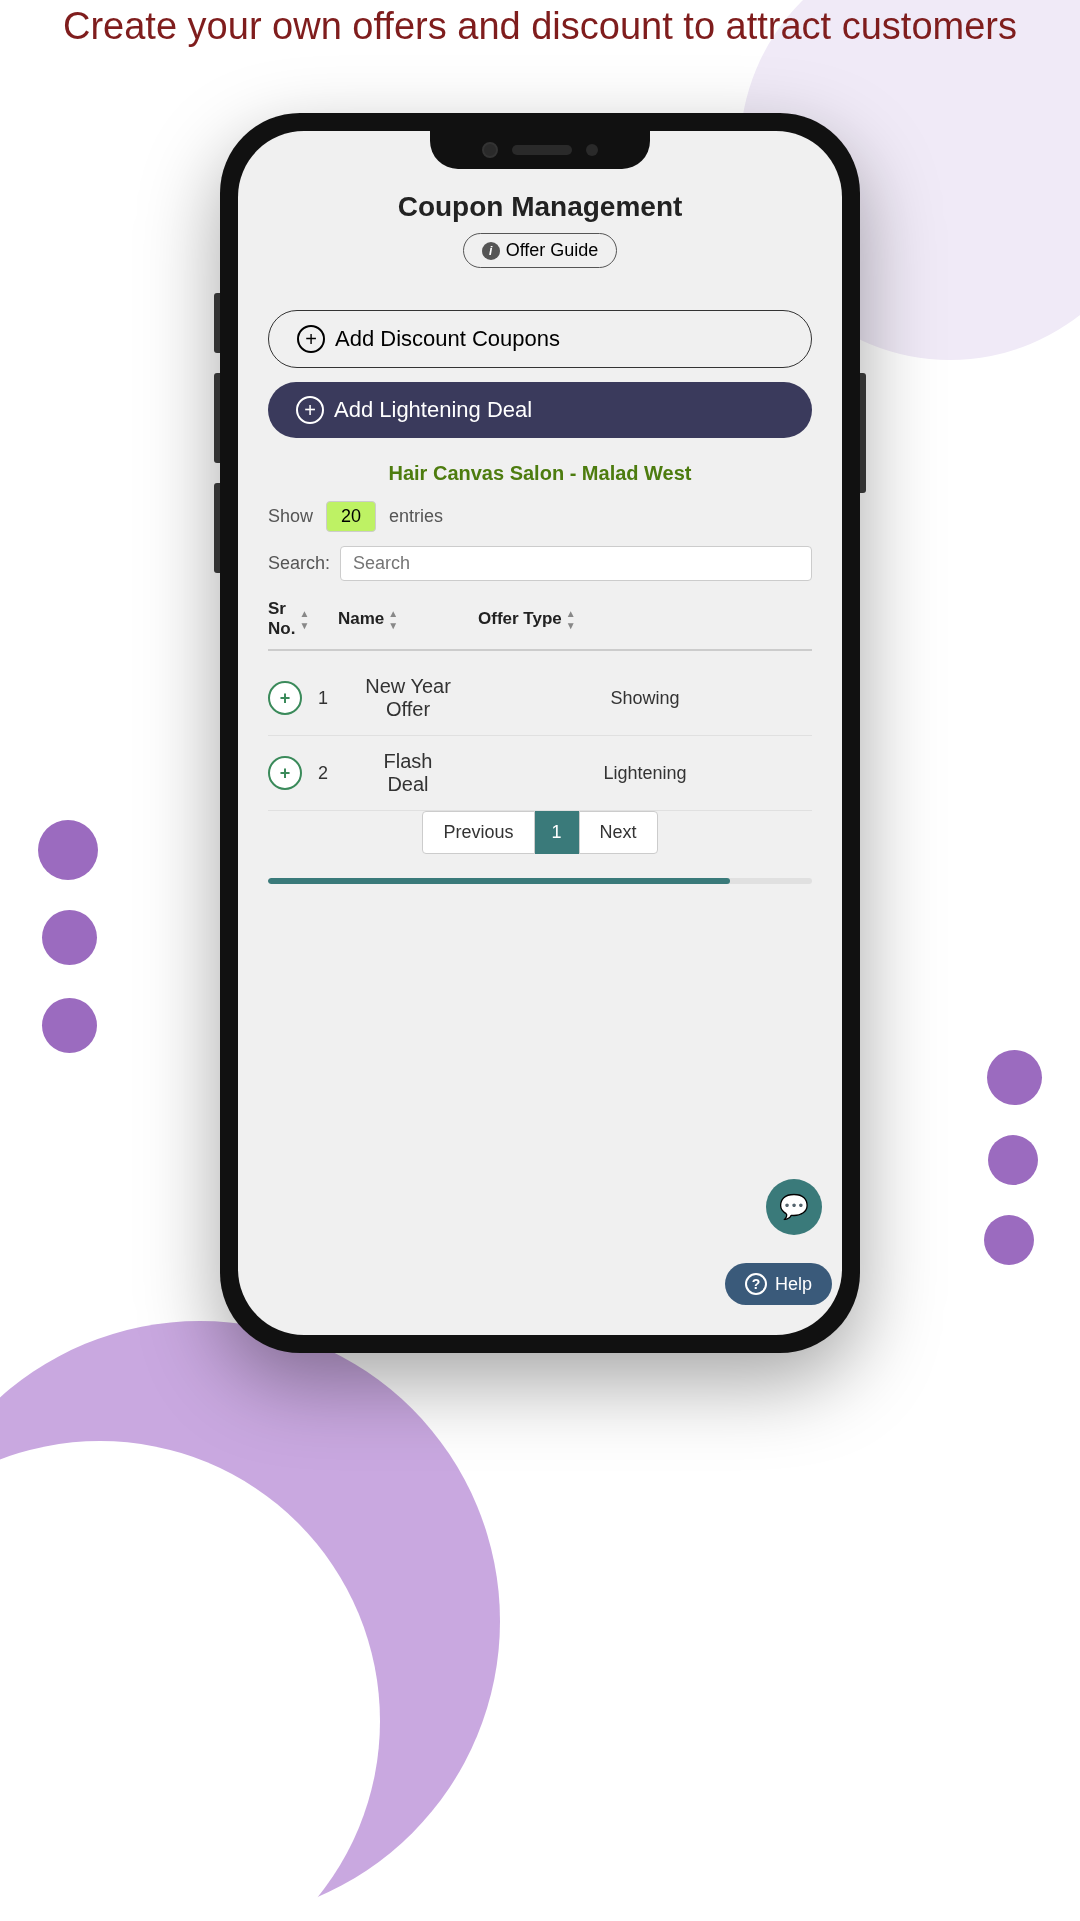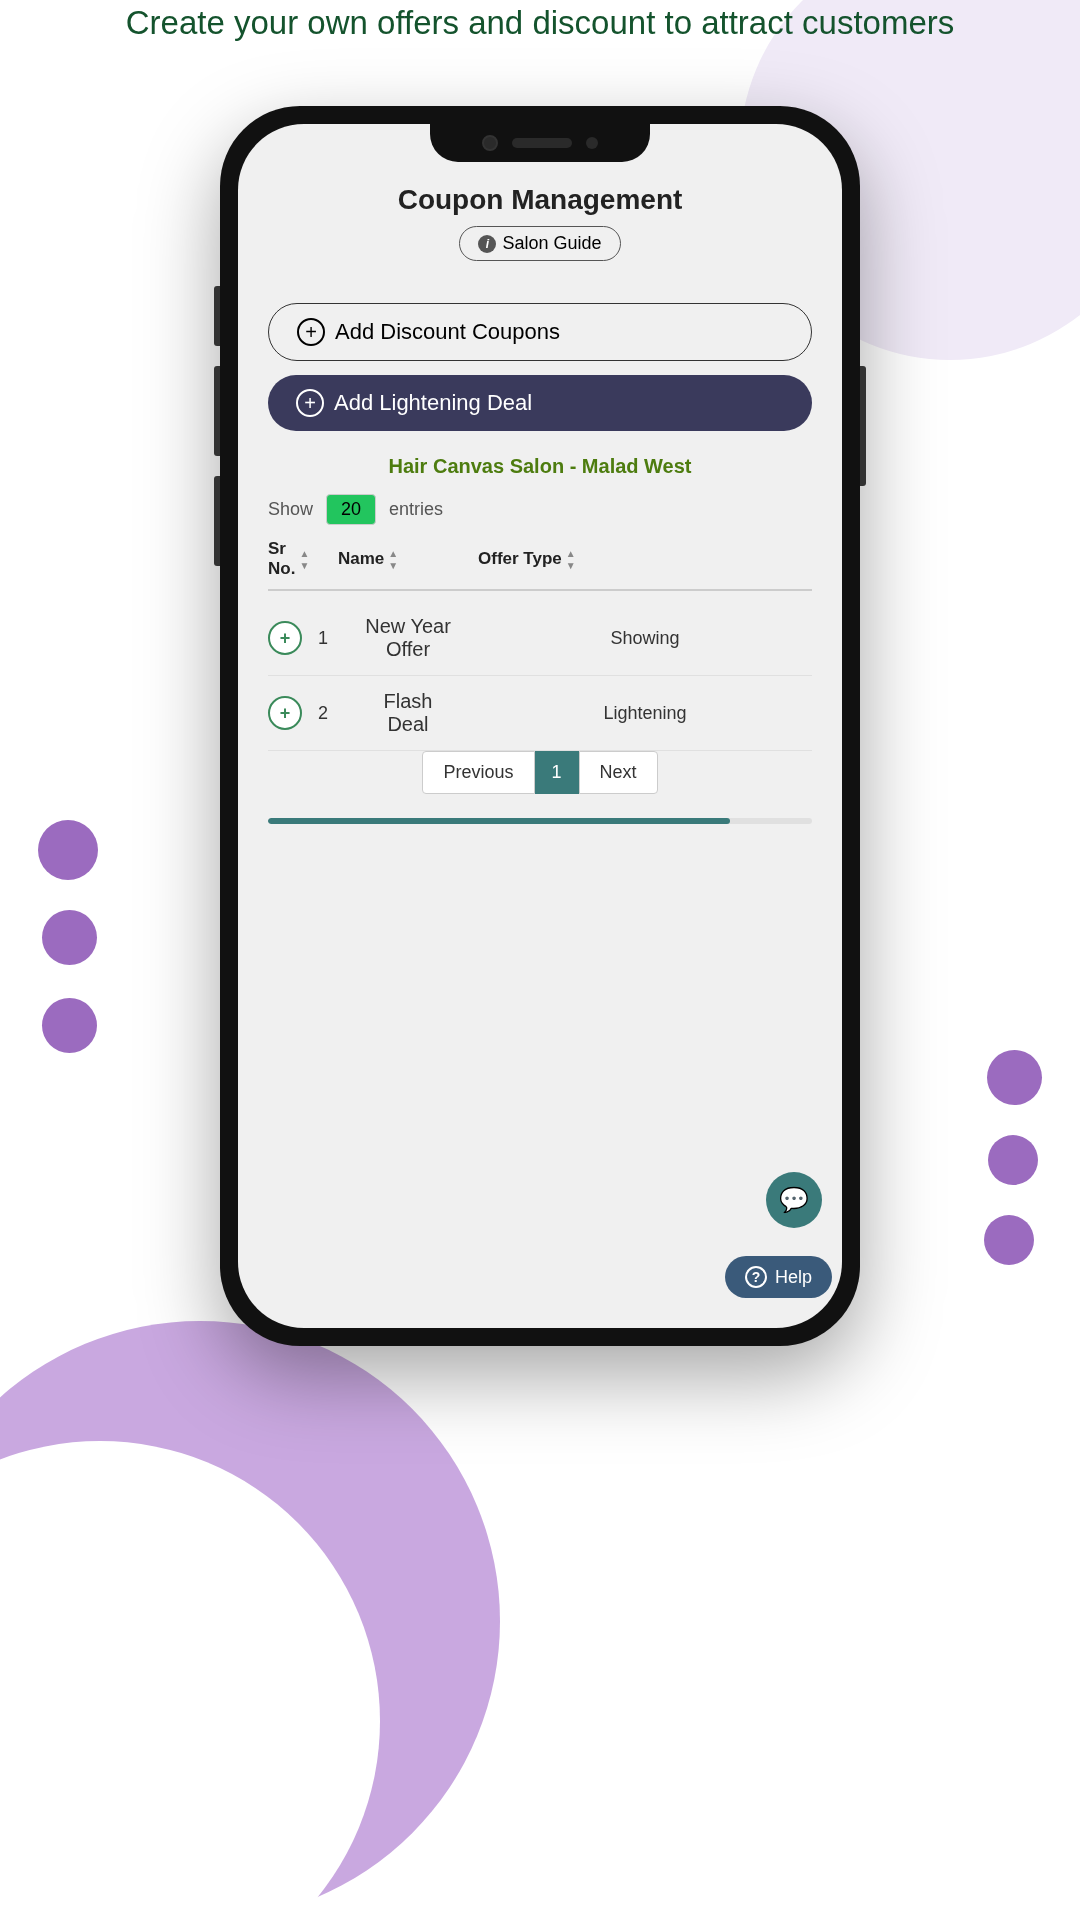--- a/index.html
+++ b/index.html
@@ -69,23 +69,23 @@
     
     .header-title {
       font-size: 58px;
       font-weight: 800;
       color: #111;
       padding-top: 80px;
       line-height: 1.2;
       margin-bottom: 40px;
     }
     .header-subtitle {
-      font-size: 33px;
+      font-size: 38px;
       font-weight: 400;
-      color: #14532d;
+      color: #7f1d1d;
       line-height: 1.4;
       padding: 0 60px;
       margin-bottom: 60px;
     }
 
     
     .phone-container {
       position: relative;
       display: inline-block;
       margin: 0 auto;
@@ -287,21 +287,21 @@
       color: #555;
       margin-bottom: 14px;
     }
     .entries-input {
       border: 1px solid #ccc;
       border-radius: 4px;
       width: 50px;
       padding: 4px 8px;
       font-size: 18px;
       text-align: center;
-      background: #22c55e;
+      background: #bef264;
     }
 
     .search-row {
       display: flex;
       align-items: center;
       gap: 10px;
       font-size: 18px;
       color: #555;
       margin-bottom: 18px;
     }
@@ -523,21 +523,21 @@
         </div>
 
         <div class="screen-content">
           <div style="text-align:center; margin-bottom:10px;">
             <span class="screen-title">Coupon Management</span>
           </div>
 
           <div style="text-align:center; margin-bottom:18px;">
             <button class="show-guide-btn">
               <span class="info-icon">i</span>
-              <span>Salon Guide</span>
+              <span>Offer Guide</span>
             </button>
           </div>
 
           <button class="add-coupon-btn">
             <div class="plus-circle">+</div>
             <span>Add Discount Coupons</span>
           </button>
 
           <button class="add-lightning-btn">
             <div class="plus-circle" style="border-color:white;">+</div>
@@ -545,20 +545,24 @@
           </button>
 
           <div class="salon-name">Hair Canvas Salon - Malad West</div>
 
           <div class="show-entries">
             <span>Show</span>
             <input class="entries-input" type="text" value="20" style="">
             <span>entries</span>
           </div>
 
+          <div class="search-row">
+            <span>Search:</span>
+            <input class="search-input" type="text" placeholder="Search" style="">
+          </div>
 
           <div class="table-container">
             <div class="table-header">
               <div class="th">
                 <div class="sr-no-header">
                   <span>Sr</span>
                   <span>No.</span>
                 </div>
                 <div class="sort-arrows">
                   <span>▲</span>

